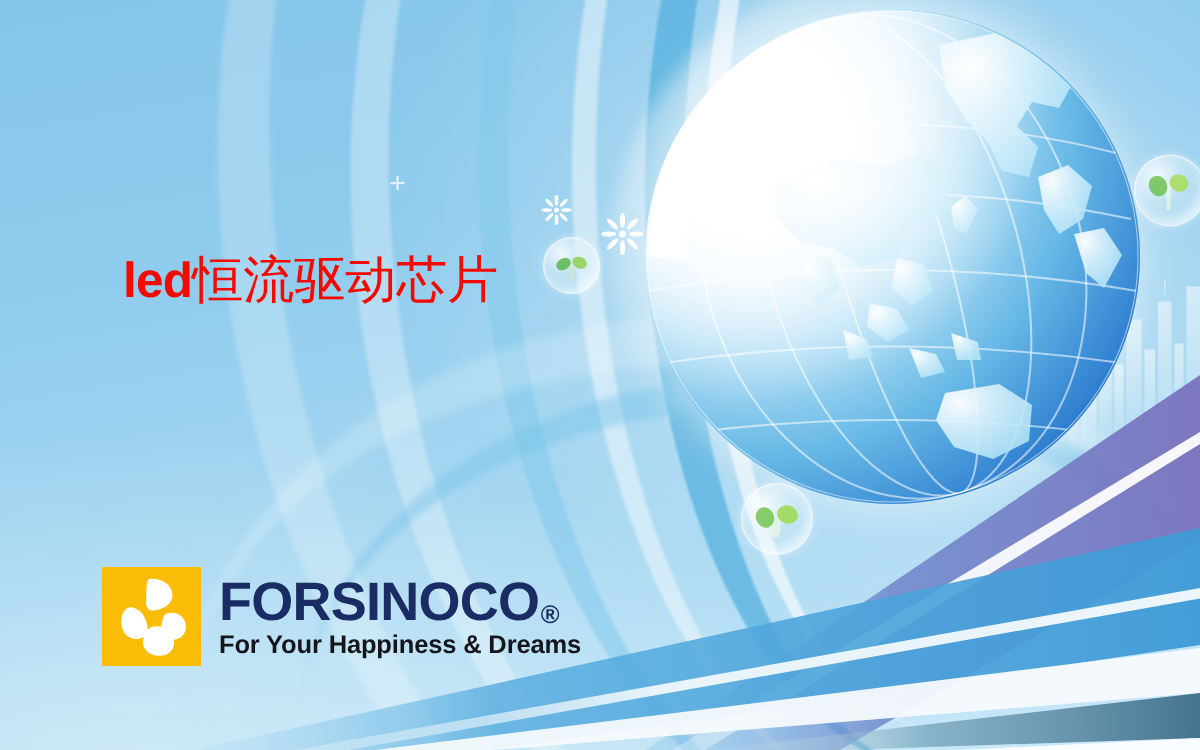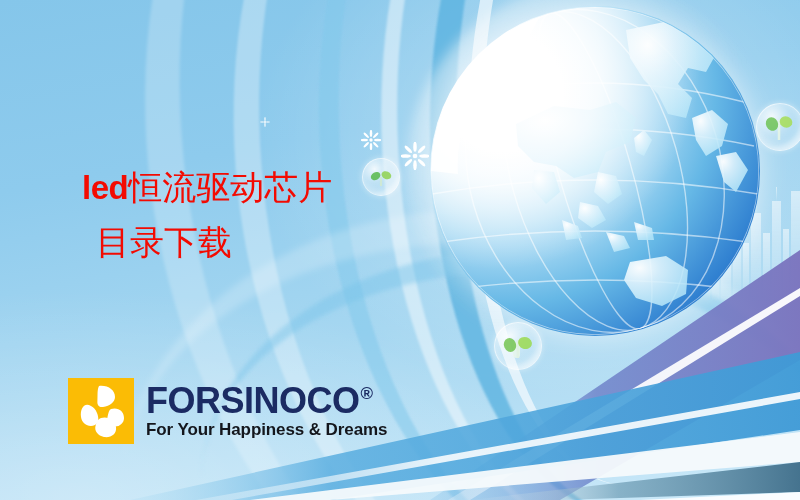--- a/index.html
+++ b/index.html
@@ -208,21 +208,21 @@
   }
   .logo-name {
     color: #1b2b63;
     font-family: "Liberation Sans", sans-serif;
     font-weight: 700;
     font-size: 36px;
     line-height: 0.98;
     letter-spacing: -0.5px;
     white-space: nowrap;
     display: flex;
-    align-items: flex-start;
+    align-items: flex-end;
   }
   .logo-name .reg {
     font-size: 17px;
     line-height: 1;
     margin-top: 2px;
     margin-left: 1px;
   }
   .logo-tagline {
     color: #14161c;
     font-family: "Liberation Sans", sans-serif;
@@ -439,21 +439,20 @@
 
     <path d="M800 432 L800 462 L330 500 L250 500 Z" fill="#f6fafc" opacity="0.95"></path>
 
     <path d="M800 462 L800 492 L560 500 L470 500 Z" fill="url(#rbSteel)"></path>
 
     <path d="M800 492 L800 500 L640 500 Z" fill="#ffffff" opacity="0.9"></path>
   </svg>
 
   <div class="headline">
     <span class="line1"><span class="latin">led</span><span>恒流驱动芯片</span></span>
-    <span class="line2">目录下载</span>
   </div>
 
   <div class="logo">
     <div class="logo-mark">
       <svg viewBox="0 0 66 66" style="position:absolute;inset:0;">
         <g fill="#ffffff">
           <path d="M31 8 C40 7 47 12 47 19 C47 24 42 28 35 29 C31 29.6 29 27 29.4 23 C29.8 17 29 12 31 8 Z"></path>
           <path d="M23 28 C16 24 12 31 13 39 C14 46 21 50 27 47 C31 45 31 40 29 35 C27.5 31.2 26 29.6 23 28 Z"></path>
           <path d="M43 31 C50 29 56 33 56 40 C56 46 50 50 44 48 C40 46.6 38.6 42.6 39.6 38.6 C40.4 35 41 32 43 31 Z"></path>
           <path d="M33 40 C40 38 47 42 48 49 C49 56 43 60 36 59 C30 58 26 53 27.6 47.6 C28.6 44 30 41 33 40 Z"></path>

